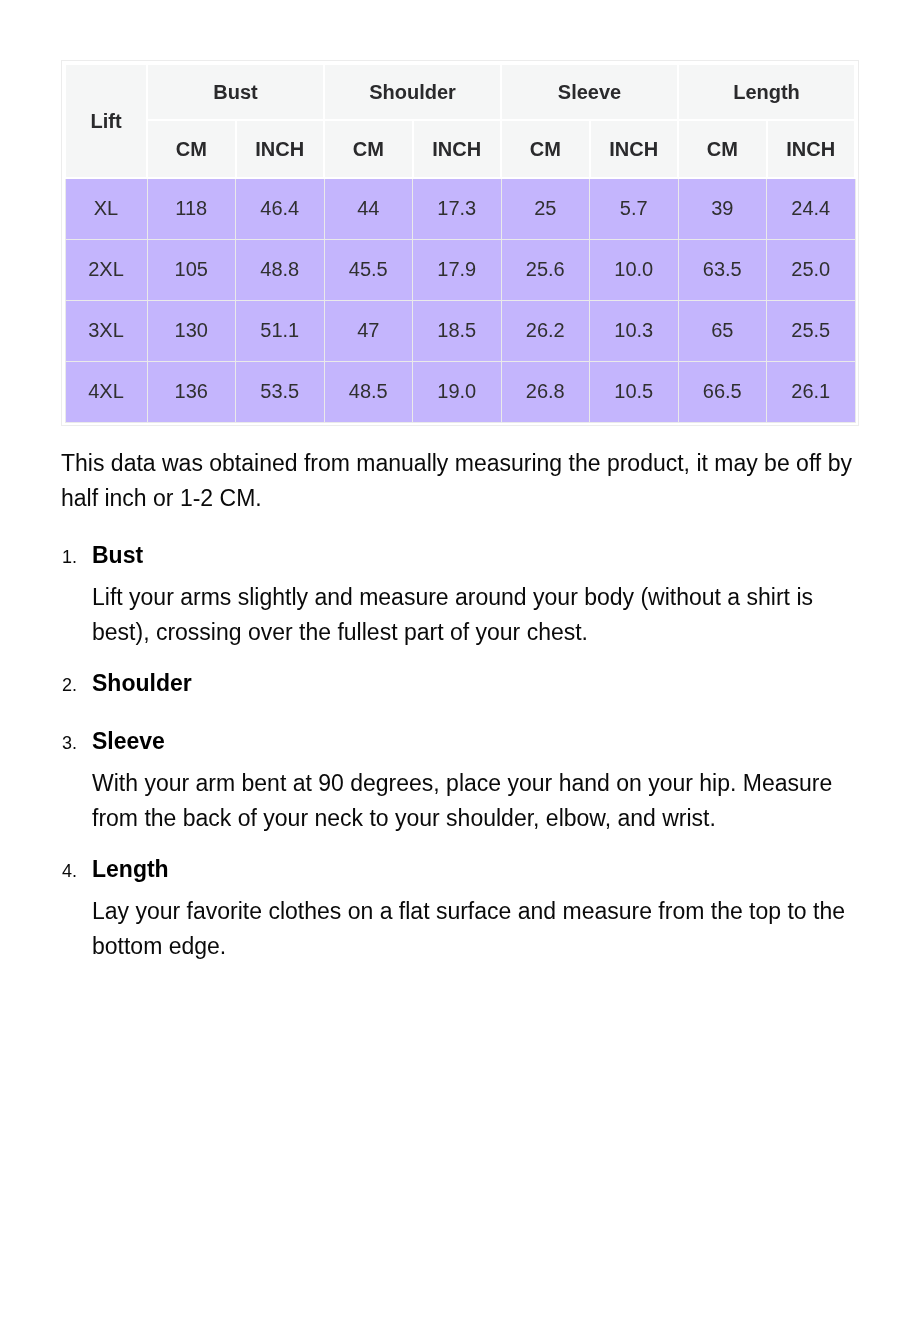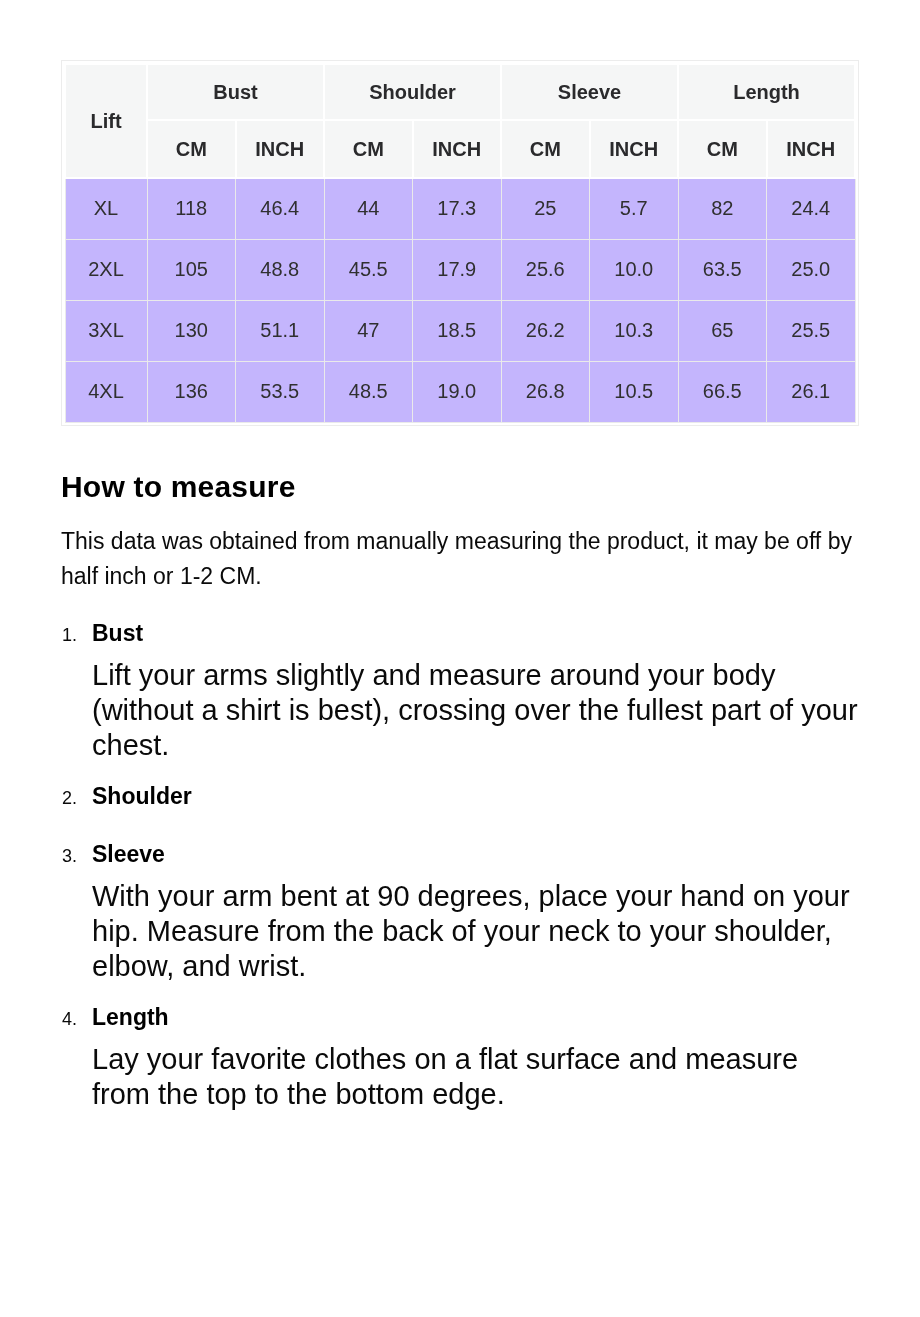--- a/index.html
+++ b/index.html
@@ -76,21 +76,21 @@
     padding-left: 1px;
   }
   .step-body { flex: 1 1 auto; }
   .step-title {
     font-size: 23px;
     font-weight: bold;
     color: #000000;
     margin-bottom: 11px;
   }
   .step-desc {
-    font-size: 29px;
+    font-size: 23px;
     line-height: 35px;
     color: #0a0a0a;
   }
 </style>
 </head>
 <body>
 
 <div class="page">
 
   <div class="table-wrap">
@@ -127,21 +127,21 @@
       </thead>
       <tbody>
         <tr>
           <td>XL</td>
           <td>118</td>
           <td>46.4</td>
           <td>44</td>
           <td>17.3</td>
           <td>25</td>
           <td>5.7</td>
-          <td>82</td>
+          <td>39</td>
           <td>24.4</td>
         </tr>
         <tr>
           <td>2XL</td>
           <td>105</td>
           <td>48.8</td>
           <td>45.5</td>
           <td>17.9</td>
           <td>25.6</td>
           <td>10.0</td>
@@ -167,21 +167,20 @@
           <td>19.0</td>
           <td>26.8</td>
           <td>10.5</td>
           <td>66.5</td>
           <td>26.1</td>
         </tr>
       </tbody>
     </table>
   </div>
 
-  <h2 class="htm-title">How to measure</h2>
 
   <p class="htm-intro">This data was obtained from manually measuring the product, it may be off by half inch or 1-2 CM.</p>
 
   <ol class="steps">
     <li class="step">
       <span class="step-num">1.</span>
       <div class="step-body">
         <div class="step-title">Bust</div>
         <p class="step-desc">Lift your arms slightly and measure around your body (without a shirt is best), crossing over the fullest part of your chest.</p>
       </div>

